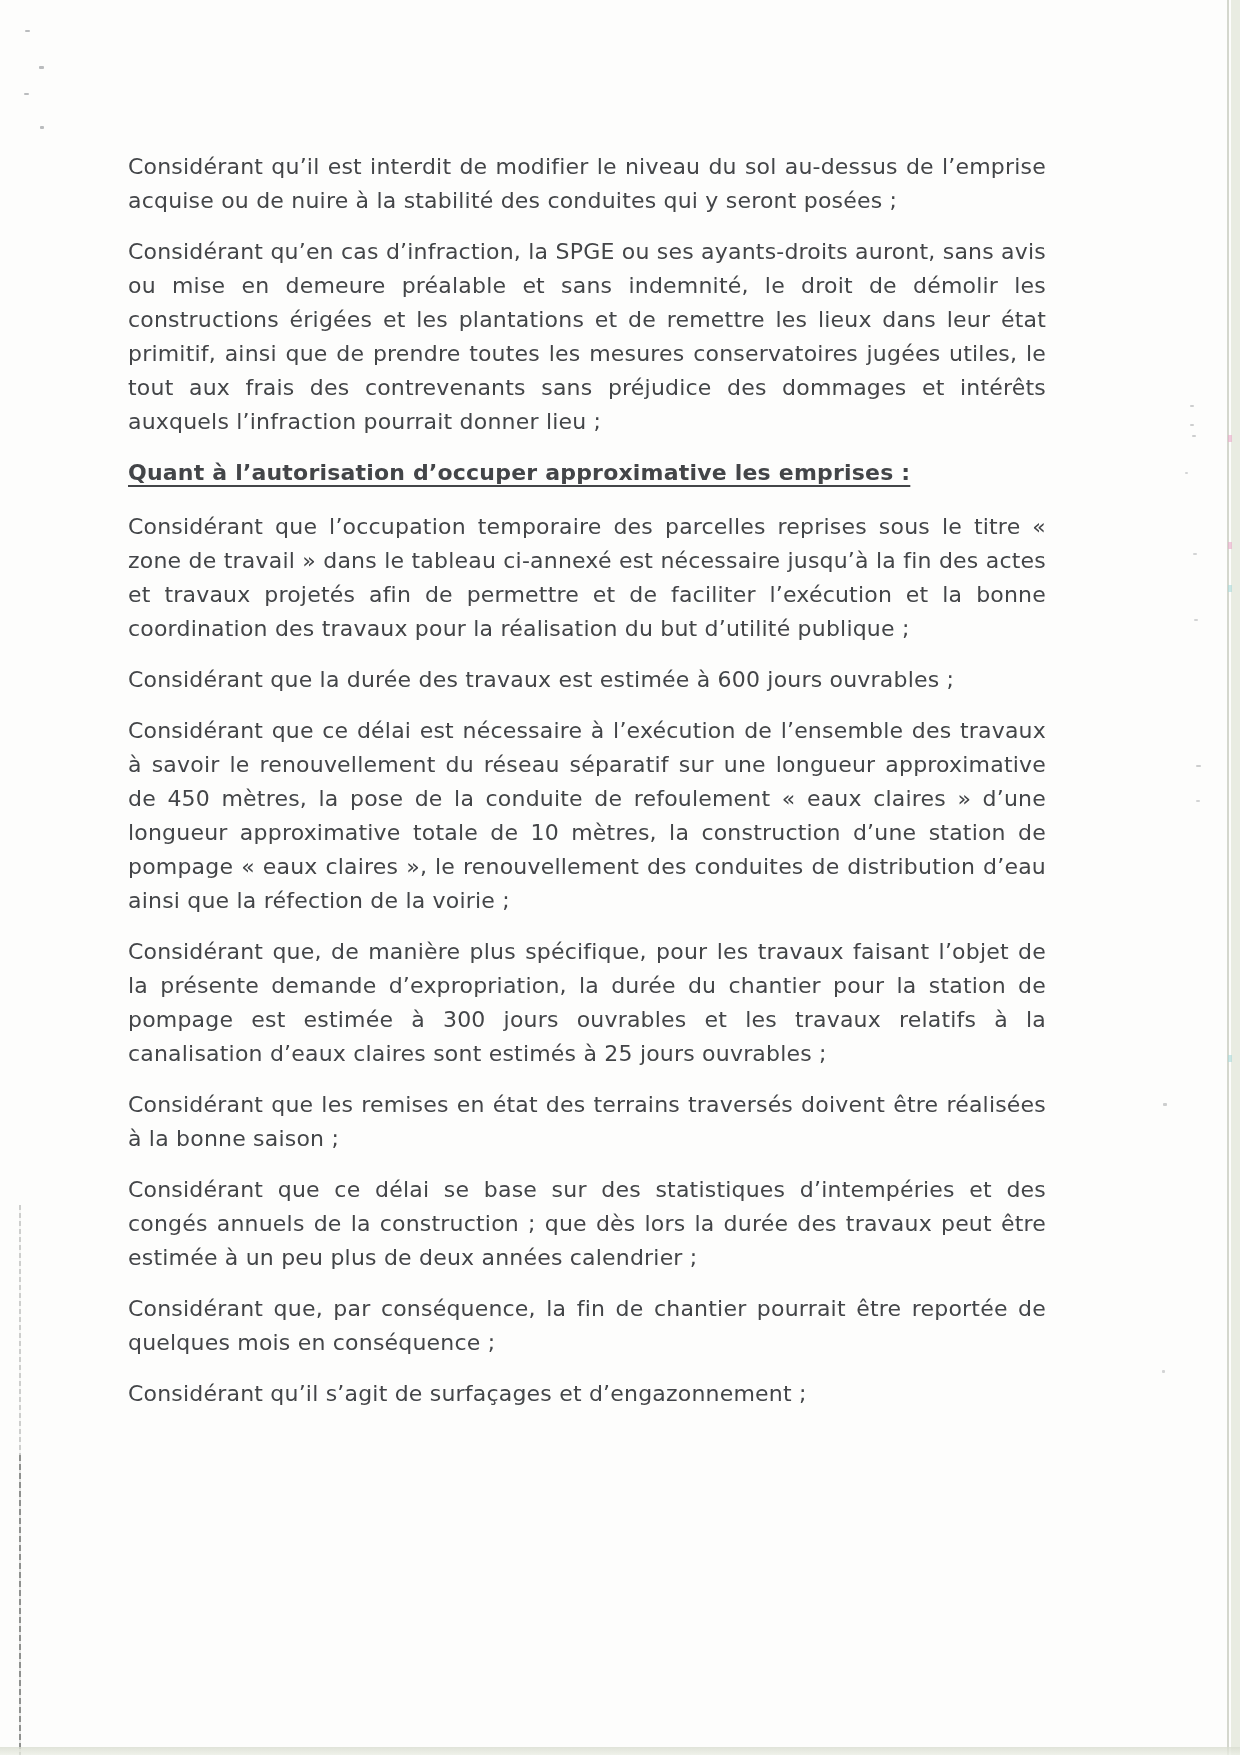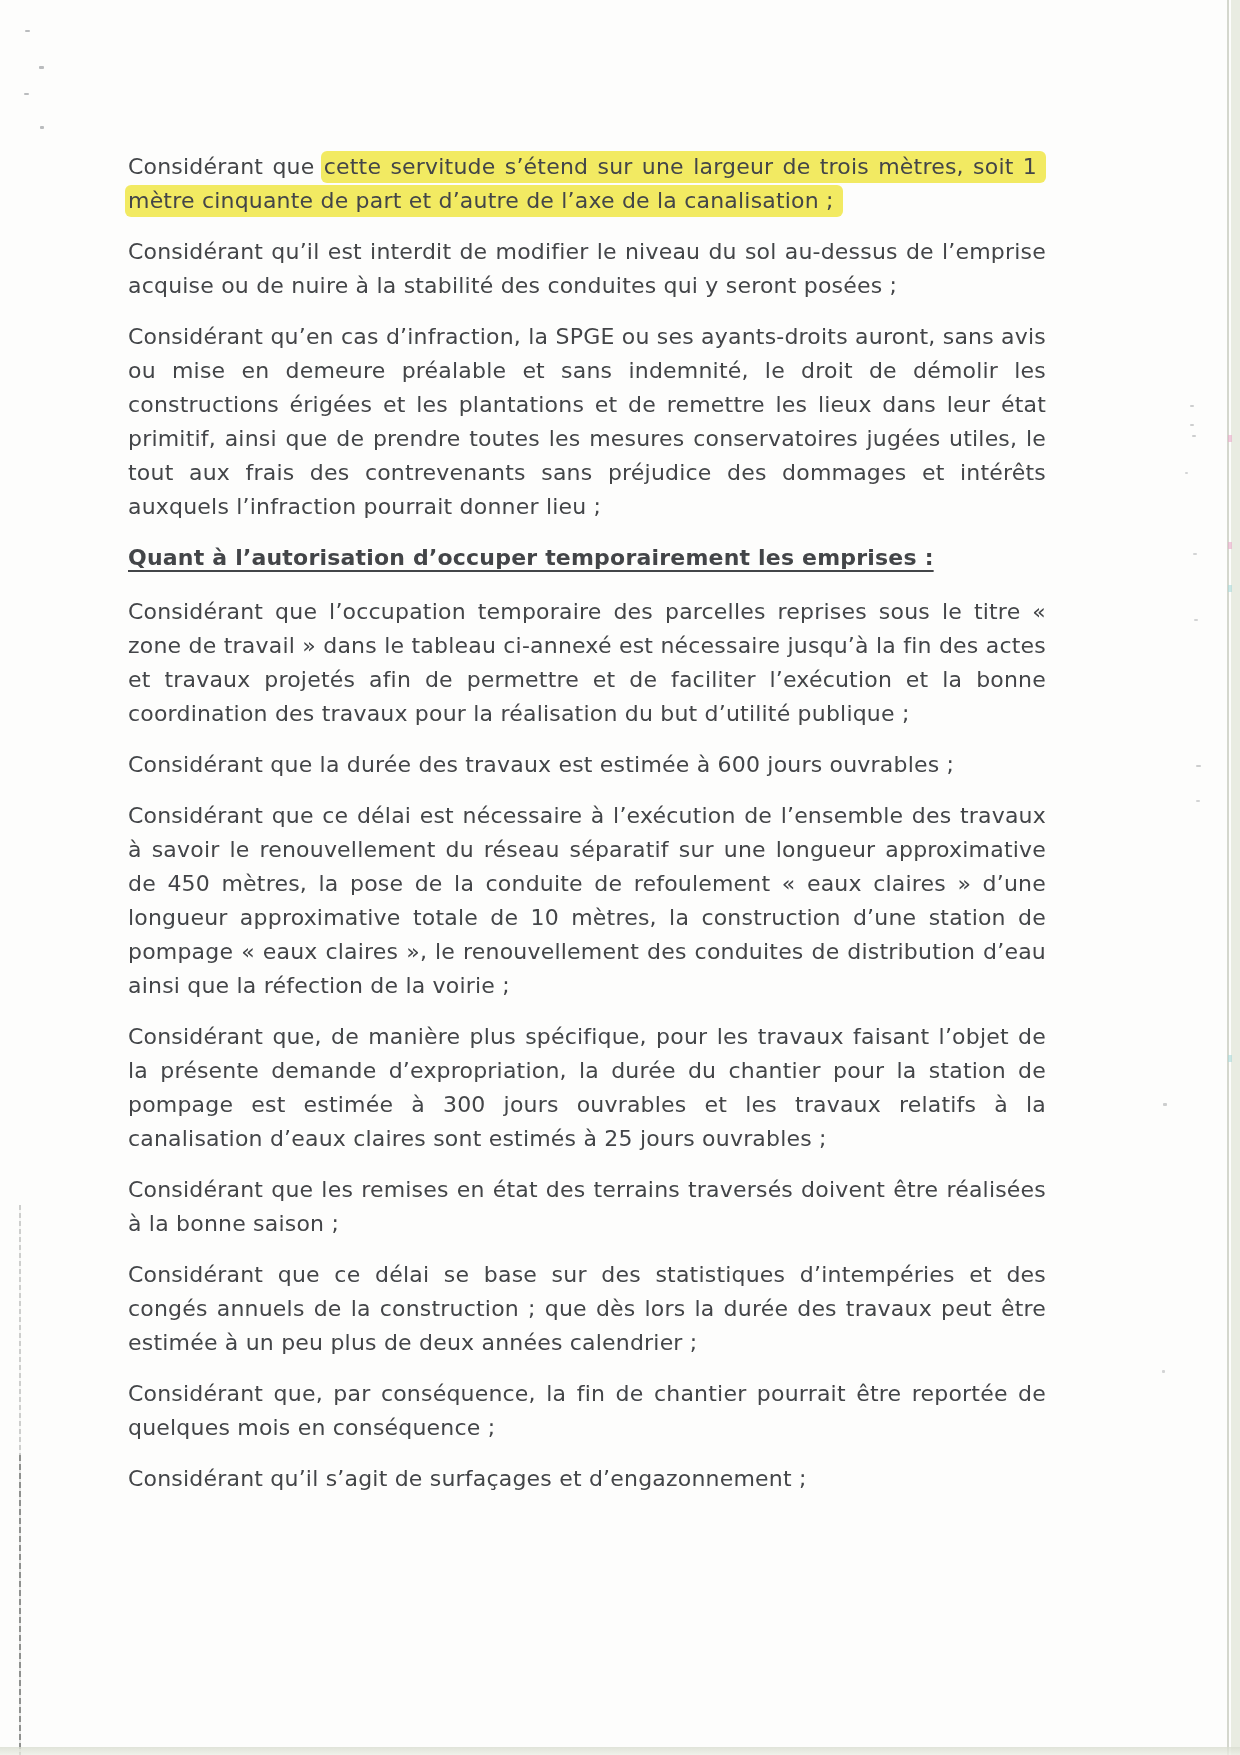--- a/index.html
+++ b/index.html
@@ -93,24 +93,23 @@
   <div class="speck sp7"></div>
   <div class="speck sp8"></div>
   <div class="speck sp9"></div>
   <div class="speck sp10"></div>
   <div class="speck sp11"></div>
   <div class="speck sp12"></div>
   <div class="speck sp13"></div>
   <div class="speck sp14"></div>
 
   <div class="content">
-      <p class="para"><span class="seg">Considérant que </span><span class="seg hl">cette servitude s’étend sur une largeur de trois mètres, soit 1 mètre cinquante de part et d’autre de l’axe de la canalisation ;</span></p>
       <p class="para"><span class="seg">Considérant qu’il est interdit de modifier le niveau du sol au-dessus de l’emprise acquise ou de nuire à la stabilité des conduites qui y seront posées ;</span></p>
       <p class="para"><span class="seg">Considérant qu’en cas d’infraction, la SPGE ou ses ayants-droits auront, sans avis ou mise en demeure préalable et sans indemnité, le droit de démolir les constructions érigées et les plantations et de remettre les lieux dans leur état primitif, ainsi que de prendre toutes les mesures conservatoires jugées utiles, le tout aux frais des contrevenants sans préjudice des dommages et intérêts auxquels l’infraction pourrait donner lieu ;</span></p>
-      <p class="heading"><span class="seg">Quant à l’autorisation d’occuper temporairement les emprises :</span></p>
+      <p class="heading"><span class="seg">Quant à l’autorisation d’occuper approximative les emprises :</span></p>
       <p class="para"><span class="seg">Considérant que l’occupation temporaire des parcelles reprises sous le titre « zone de travail » dans le tableau ci-annexé est nécessaire jusqu’à la fin des actes et travaux projetés afin de permettre et de faciliter l’exécution et la bonne coordination des travaux pour la réalisation du but d’utilité publique ;</span></p>
       <p class="para"><span class="seg">Considérant que la durée des travaux est estimée à 600 jours ouvrables ;</span></p>
       <p class="para"><span class="seg">Considérant que ce délai est nécessaire à l’exécution de l’ensemble des travaux à savoir le renouvellement du réseau séparatif sur une longueur approximative de 450 mètres, la pose de la conduite de refoulement « eaux claires » d’une longueur approximative totale de 10 mètres, la construction d’une station de pompage « eaux claires », le renouvellement des conduites de distribution d’eau ainsi que la réfection de la voirie ;</span></p>
       <p class="para"><span class="seg">Considérant que, de manière plus spécifique, pour les travaux faisant l’objet de la présente demande d’expropriation, la durée du chantier pour la station de pompage est estimée à 300 jours ouvrables et les travaux relatifs à la canalisation d’eaux claires sont estimés à 25 jours ouvrables ;</span></p>
       <p class="para"><span class="seg">Considérant que les remises en état des terrains traversés doivent être réalisées à la bonne saison ;</span></p>
       <p class="para"><span class="seg">Considérant que ce délai se base sur des statistiques d’intempéries et des congés annuels de la construction ; que dès lors la durée des travaux peut être estimée à un peu plus de deux années calendrier ;</span></p>
       <p class="para"><span class="seg">Considérant que, par conséquence, la fin de chantier pourrait être reportée de quelques mois en conséquence ;</span></p>
       <p class="para"><span class="seg">Considérant qu’il s’agit de surfaçages et d’engazonnement ;</span></p>
     </div>
 

